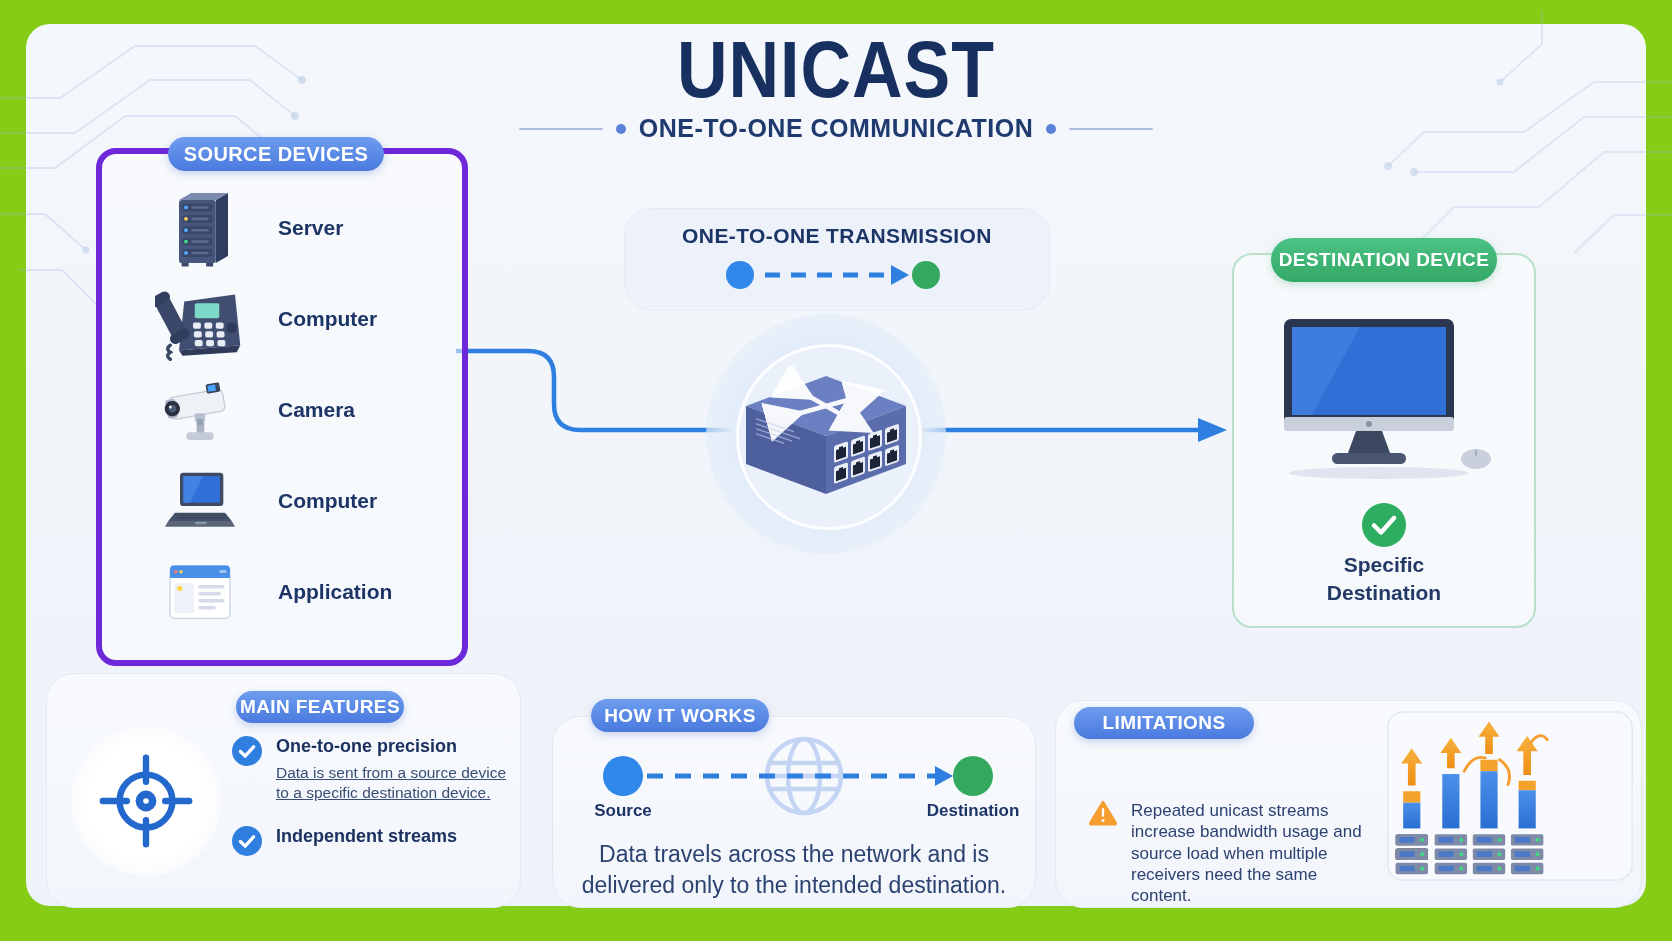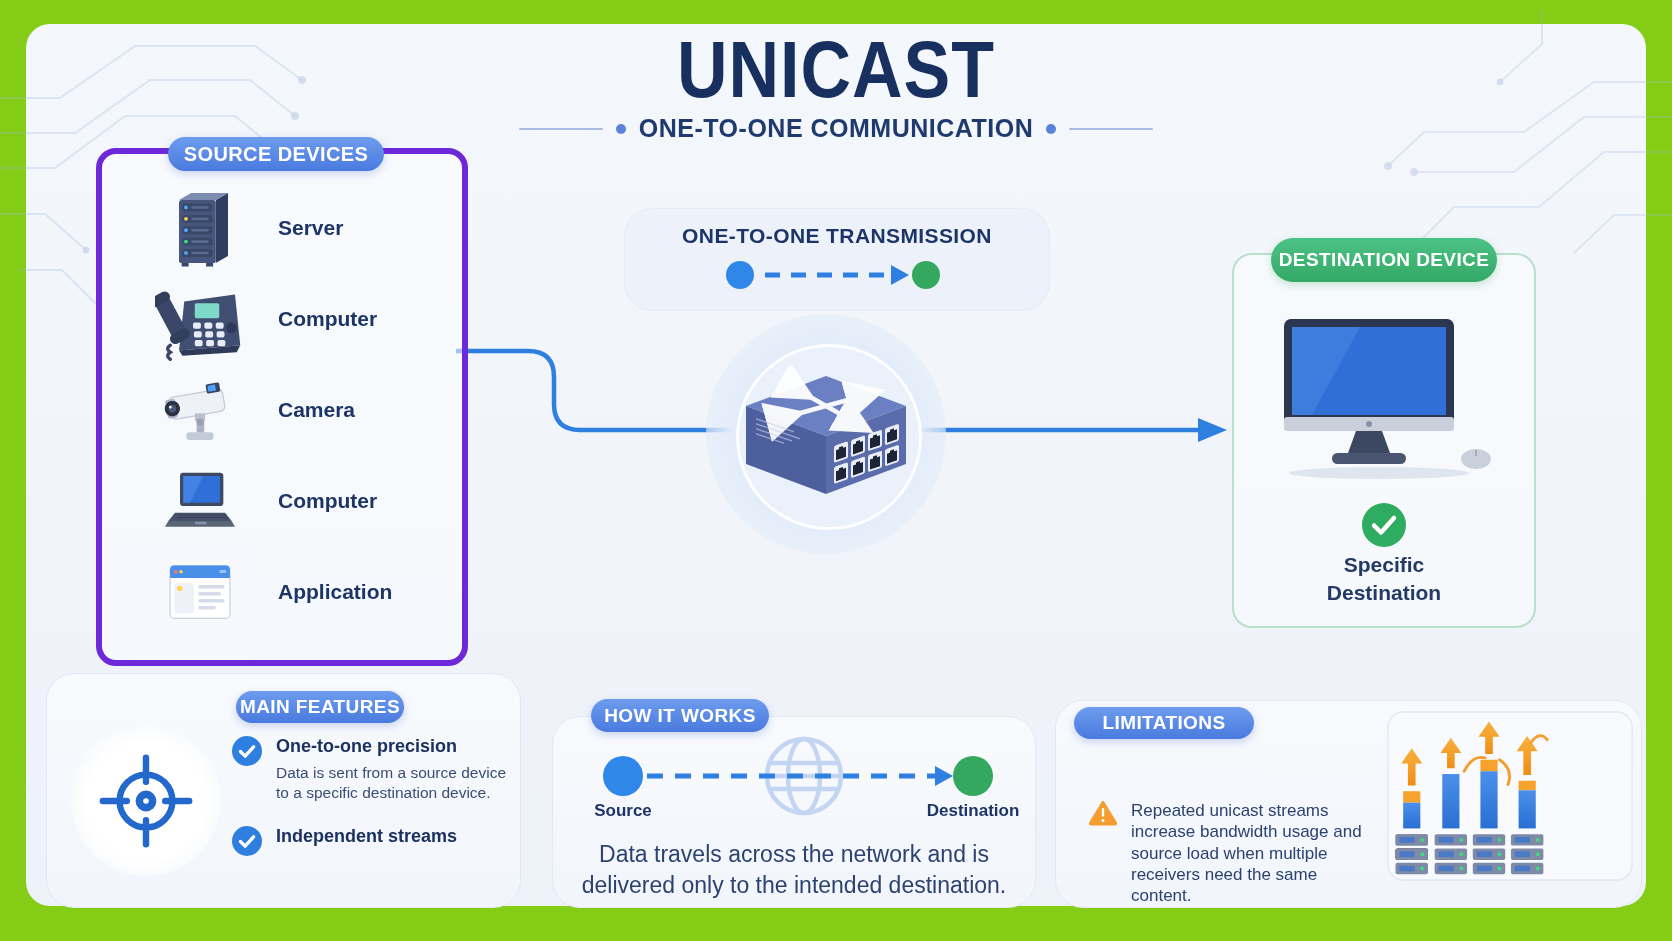--- a/index.html
+++ b/index.html
@@ -65,21 +65,21 @@
         border:1.5px solid #e2e9f5;border-radius:28px;}
   .card1{left:46px;top:673px;width:473px;height:233px;}
   .card2{left:552px;top:716px;width:482px;height:190px;}
   .card3{left:1055px;top:700px;width:585px;height:206px;}
 
   .target-bg{position:absolute;left:24px;top:52px;width:150px;height:150px;border-radius:50%;
              background:radial-gradient(circle,#ffffff 55%,#eef2f9);}
   .features-col{position:absolute;left:185px;top:62px;width:278px;}
   .feature-item{display:flex;gap:14px;margin-bottom:22px;}
   .f-title{font-size:18px;font-weight:700;color:#1b3160;margin-bottom:6px;}
-  .f-desc{font-size:15.5px;line-height:1.32;color:#3a4e74;}
+  .f-desc{font-size:15.5px;line-height:1.32;color:#3a4e74;text-decoration:underline;}
 
   .hiw-label{position:absolute;font-size:17px;font-weight:700;color:#1d3566;text-align:center;}
   .hiw-desc{position:absolute;left:21px;top:116px;width:440px;text-align:center;
             font-size:23px;font-weight:500;color:#2c4270;line-height:1.35;margin-top:6px;}
 
   .limit-item{position:absolute;display:flex;gap:14px;}
   .l-text{font-size:17px;line-height:1.25;color:#2c4270;}
   .l-text.bold{font-weight:700;font-size:17.5px;color:#1b3160;line-height:1.3;}
 
   .chart-panel{position:absolute;left:330px;top:6px;}

